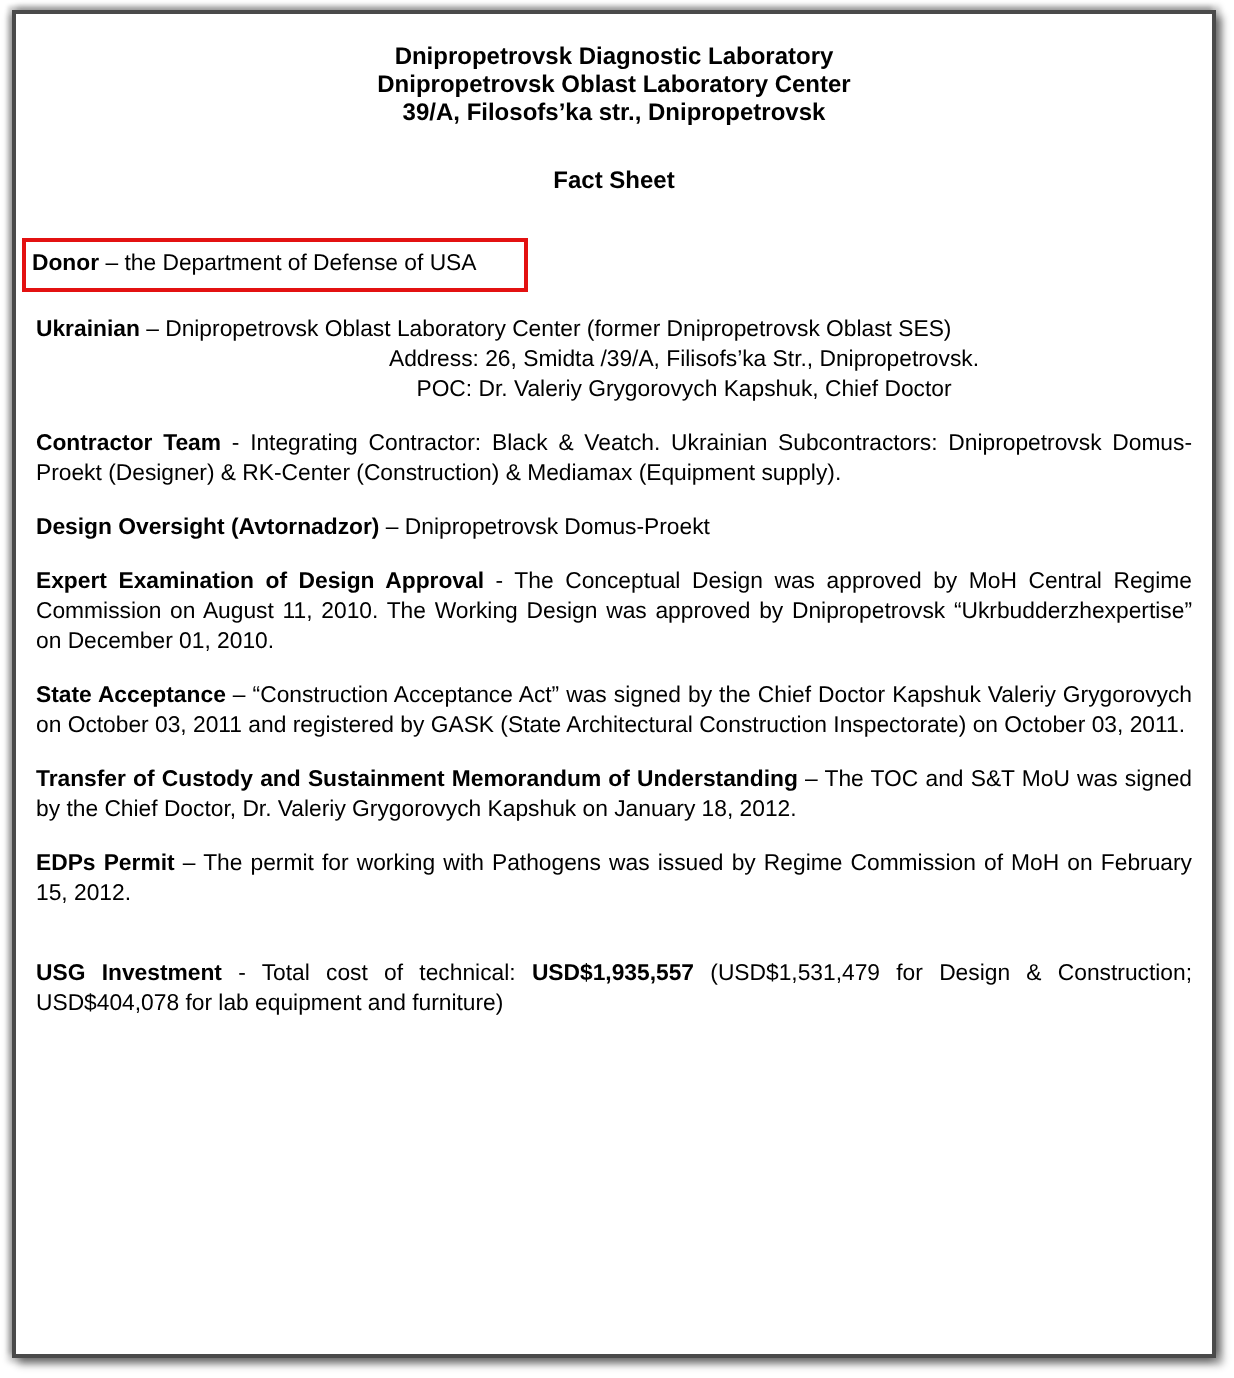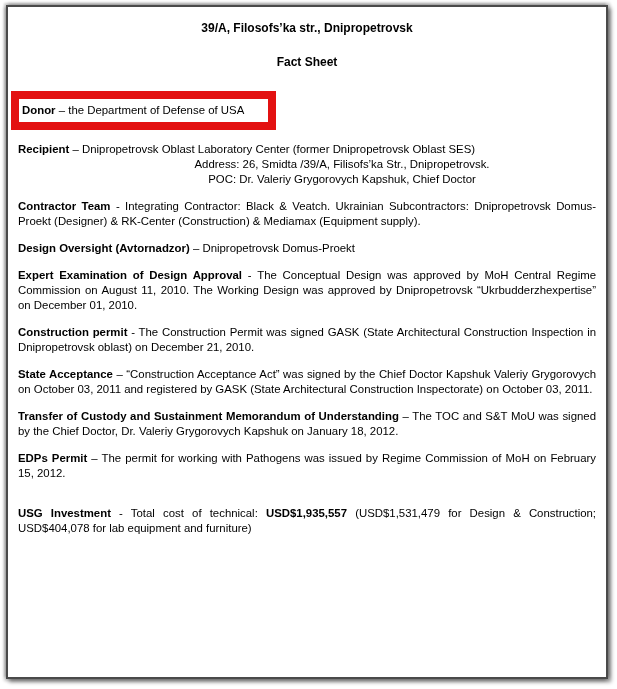--- a/index.html
+++ b/index.html
@@ -42,65 +42,64 @@
     line-height: 15px;
     text-align: justify;
     margin: 0 0 12px 0;
   }
   .para .lbl { font-weight: bold; }
   .para .amt { font-weight: bold; }
   .sub { padding-left: 70px; text-align: center; }
   .donor-para { margin: 2px 0 12px 0; }
   .red-box {
     display: inline-block;
-    border: 8px solid #4d7c0f;
+    border: 2px solid #4d7c0f;
     padding: 4px 24px 4px 3px;
     margin-left: -7px;
   }
   .usg { margin-top: 25px; }
 </style>
 </head>
 <body>
 
 <div class="frame">
 
   <div class="doc-header">
+    <div>Dnipropetrovsk Diagnostic Laboratory</div>
+    <div>Dnipropetrovsk Oblast Laboratory Center</div>
     <div>39/A, Filosofs’ka str., Dnipropetrovsk</div>
   </div>
 
   <div class="doc-title">Fact Sheet</div>
 
 
   <p class="para donor-para">
     <span class="red-box" style="border-color: rgb(227, 17, 17);"><span class="lbl">Donor</span><span> – </span><span>the Department of Defense of USA</span></span>
   </p>
 
 
   <p class="para">
-    <span class="lbl">Recipient</span><span> – </span><span>Dnipropetrovsk Oblast Laboratory Center (former Dnipropetrovsk Oblast SES)</span>
+    <span class="lbl">Ukrainian</span><span> – </span><span>Dnipropetrovsk Oblast Laboratory Center (former Dnipropetrovsk Oblast SES)</span>
     <span class="sub" style="display:block">Address: 26, Smidta /39/A, Filisofs’ka Str., Dnipropetrovsk.</span>
     <span class="sub" style="display:block">POC: Dr. Valeriy Grygorovych Kapshuk, Chief Doctor</span>
   </p>
 
   <p class="para">
     <span class="lbl">Contractor Team</span><span> - </span><span>Integrating Contractor: Black &amp; Veatch. Ukrainian Subcontractors: Dnipropetrovsk Domus-Proekt (Designer) &amp; RK-Center (Construction) &amp; Mediamax (Equipment supply).</span>
   </p>
 
   <p class="para">
     <span class="lbl">Design Oversight (Avtornadzor)</span><span> – </span><span>Dnipropetrovsk Domus-Proekt</span>
   </p>
 
 
   <p class="para">
     <span class="lbl">Expert Examination of Design Approval</span><span> - </span><span>The Conceptual Design was approved by MoH Central Regime Commission on August 11, 2010. The Working Design was approved by Dnipropetrovsk “Ukrbudderzhexpertise” on December 01, 2010.</span>
   </p>
 
-  <p class="para">
-    <span class="lbl">Construction permit</span><span> - </span><span>The Construction Permit was signed GASK (State Architectural Construction Inspection in Dnipropetrovsk oblast) on December 21, 2010.</span>
-  </p>
 
   <p class="para">
     <span class="lbl">State Acceptance</span><span> – </span><span>“Construction Acceptance Act” was signed by the Chief Doctor Kapshuk Valeriy Grygorovych on October 03, 2011 and registered by GASK (State Architectural Construction Inspectorate) on October 03, 2011.</span>
   </p>
 
   <p class="para">
     <span class="lbl">Transfer of Custody and Sustainment Memorandum of Understanding</span><span> – </span><span>The TOC and S&amp;T MoU was signed by the Chief Doctor, Dr. Valeriy Grygorovych Kapshuk on January 18, 2012.</span>
   </p>
 
   <p class="para">

